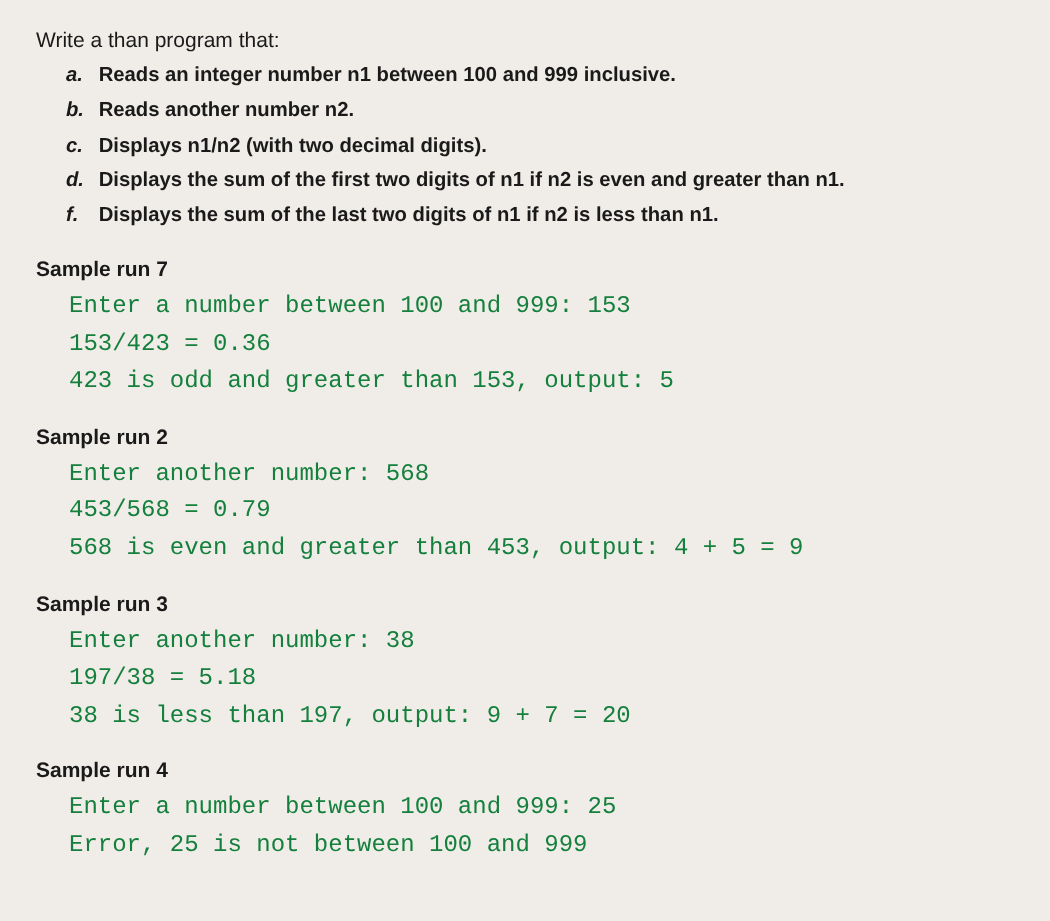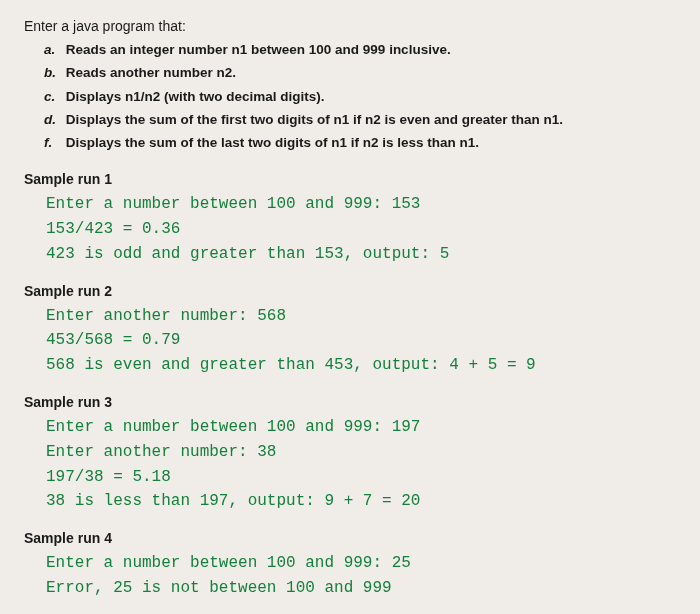--- a/index.html
+++ b/index.html
@@ -49,21 +49,21 @@
       font-family: 'Courier New', Courier, monospace;
       font-size: 16px;
       margin-left: 22px;
       line-height: 1.55;
       color: #15803d;
     }
   </style>
 </head>
 <body>
 
-<p class="main-title">Enter a java program that:</p>
+<p class="main-title">Write a than program that:</p>
 
 <ol class="instructions">
   <li>
     <span class="label">a.</span>
     <span>Reads an integer number n1 between 100 and 999 inclusive.</span>
   </li>
   <li>
     <span class="label">b.</span>
     <span>Reads another number n2.</span>
   </li>
@@ -76,39 +76,38 @@
     <span>Displays the sum of the first two digits of n1 if n2 is even and greater than n1.</span>
   </li>
   <li>
     <span class="label">f.</span>
     <span>Displays the sum of the last two digits of n1 if n2 is less than n1.</span>
   </li>
 </ol>
 
 <div id="samples-container">
     <div class="sample-section">
-      <div class="sample-title">Sample run 1</div>
+      <div class="sample-title">Sample run 7</div>
       <div class="code-block">
         <div>Enter a number between 100 and 999:  153</div>
         <div>153/423 = 0.36</div>
         <div>423 is odd and greater than 153,  output:  5</div>
       </div>
     </div>
     <div class="sample-section">
       <div class="sample-title">Sample run 2</div>
       <div class="code-block">
         <div>Enter another number:  568</div>
         <div>453/568 = 0.79</div>
         <div>568 is even and greater than 453,  output:  4 + 5 = 9</div>
       </div>
     </div>
     <div class="sample-section">
       <div class="sample-title">Sample run 3</div>
       <div class="code-block">
-        <div>Enter a number between 100 and 999:  197</div>
         <div>Enter another number:  38</div>
         <div>197/38 = 5.18</div>
         <div>38 is less than 197,  output:  9 + 7 = 20</div>
       </div>
     </div>
     <div class="sample-section">
       <div class="sample-title">Sample run 4</div>
       <div class="code-block">
         <div>Enter a number between 100 and 999:  25</div>
         <div>Error, 25 is not between 100 and 999</div>

